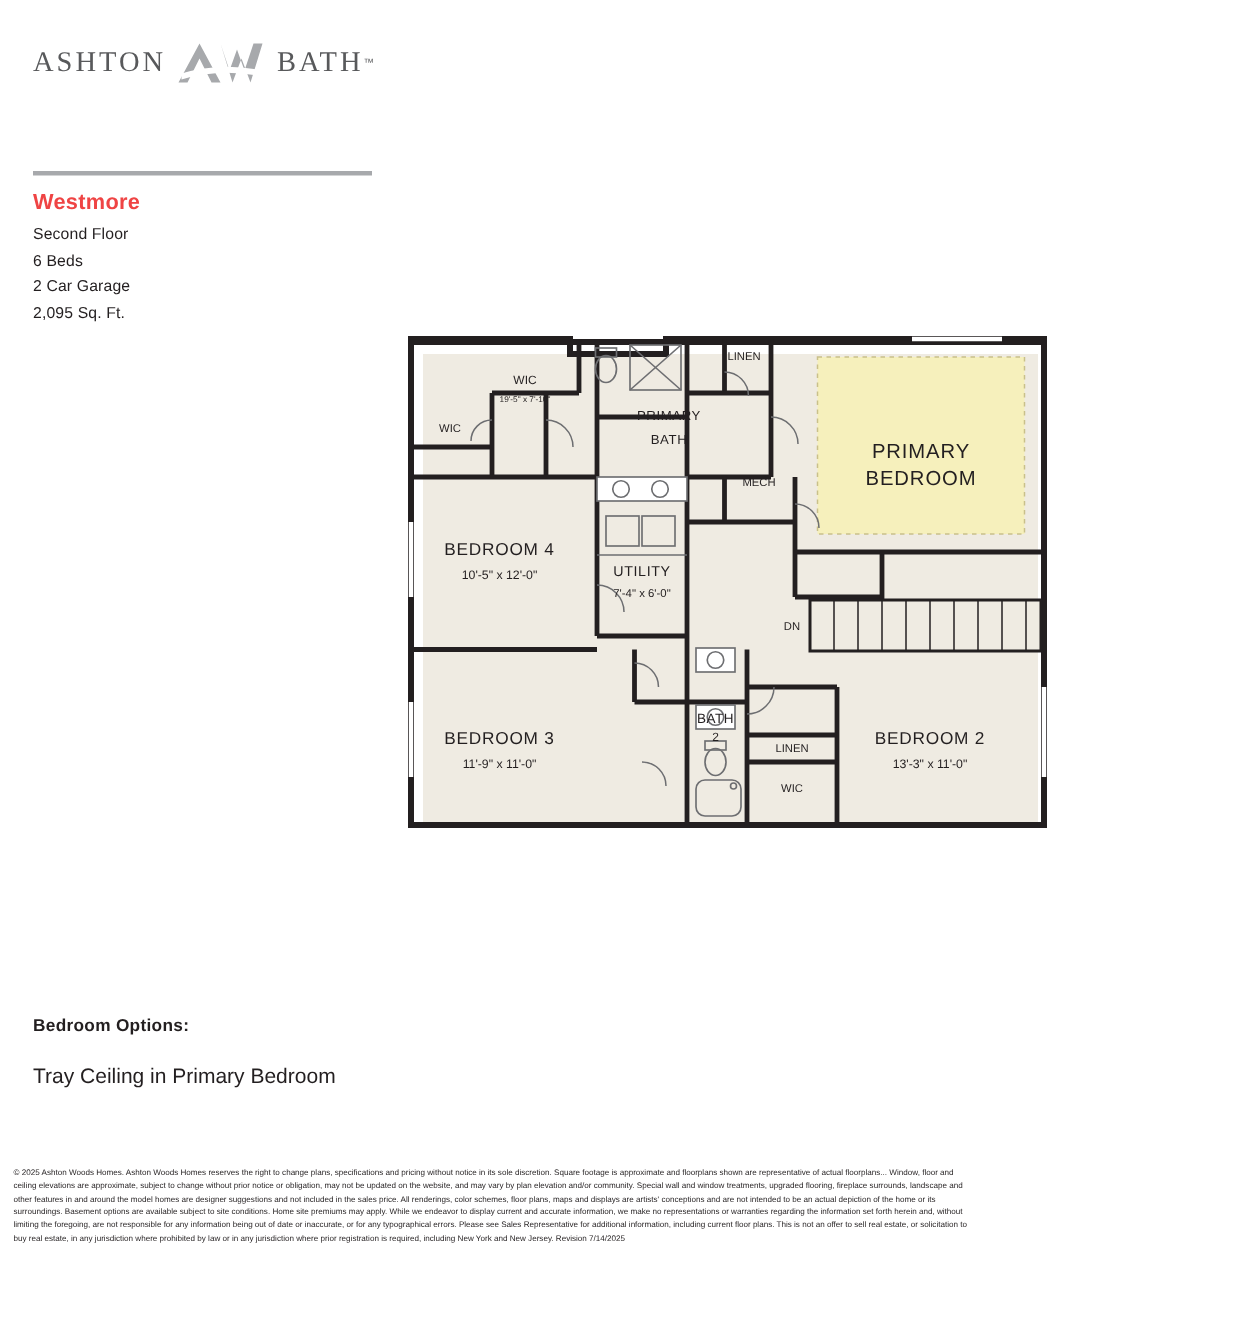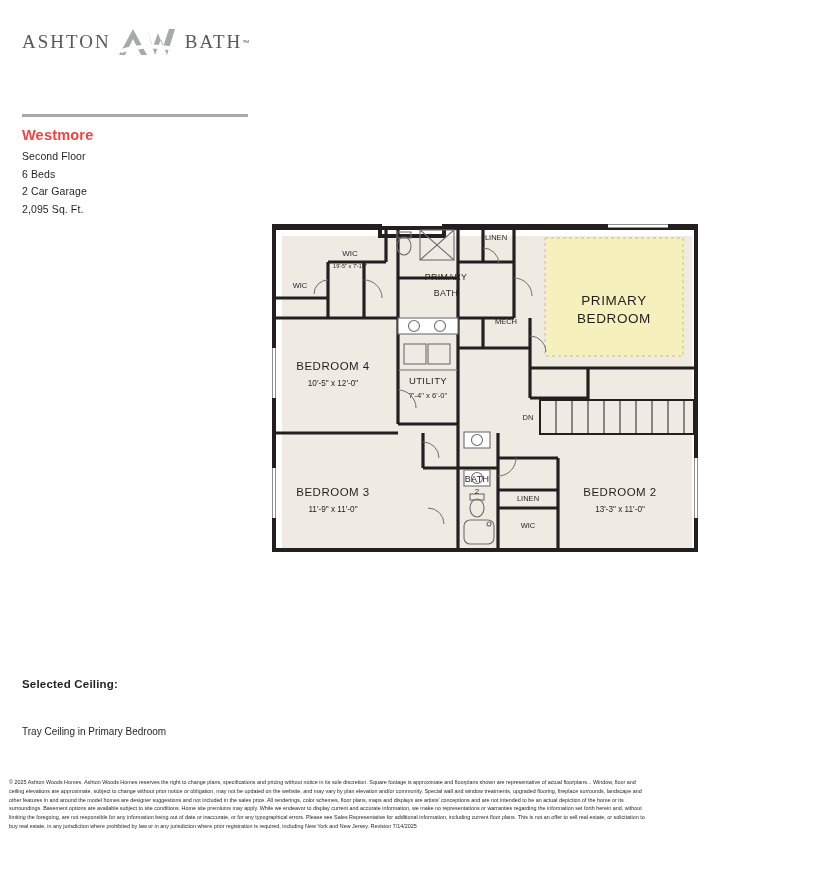--- a/index.html
+++ b/index.html
@@ -84,22 +84,21 @@
     left: 22px;
     top: 678px;
     font-size: 11.5px;
     font-weight: bold;
     letter-spacing: 0.2px;
   }
   .sel-item {
     position: absolute;
     left: 22px;
     top: 709px;
-    font-size: 10px;
-    margin-top: 17px;
+    font-size: 14px;
   }
 
   
   .disclaimer {
     position: absolute;
     left: 9px;
     top: 778px;
     width: 640px;
     font-size: 5.4px;
     line-height: 1.62;
@@ -306,16 +305,16 @@
   <text class="rlabel" x="228" y="22" text-anchor="middle" font-size="7.5">LINEN</text>
 
   <text class="rlabel" x="260" y="283" text-anchor="middle" font-size="7.5">LINEN</text>
 
   <text class="rlabel" x="238" y="106" text-anchor="middle" font-size="7.5">MECH</text>
 
   <text class="rlabel" x="260" y="202" text-anchor="middle" font-size="7.5">DN</text>
 </svg>
 </div>
 
-<div class="sel-title">Selected Ceiling:</div>
+<div class="sel-title">Bedroom Options:</div>
 <div class="sel-item">Tray Ceiling in Primary Bedroom</div>
 
 <div class="disclaimer">© 2025 Ashton Woods Homes. Ashton Woods Homes reserves the right to change plans, specifications and pricing without notice in its sole discretion. Square footage is approximate and floorplans shown are representative of actual floorplans... Window, floor and ceiling elevations are approximate, subject to change without prior notice or obligation, may not be updated on the website, and may vary by plan elevation and/or community. Special wall and window treatments, upgraded flooring, fireplace surrounds, landscape and other features in and around the model homes are designer suggestions and not included in the sales price. All renderings, color schemes, floor plans, maps and displays are artists' conceptions and are not intended to be an actual depiction of the home or its surroundings. Basement options are available subject to site conditions. Home site premiums may apply. While we endeavor to display current and accurate information, we make no representations or warranties regarding the information set forth herein and, without limiting the foregoing, are not responsible for any information being out of date or inaccurate, or for any typographical errors. Please see Sales Representative for additional information, including current floor plans. This is not an offer to sell real estate, or solicitation to buy real estate, in any jurisdiction where prohibited by law or in any jurisdiction where prior registration is required, including New York and New Jersey. Revision 7/14/2025</div>
 
 </body></html>

